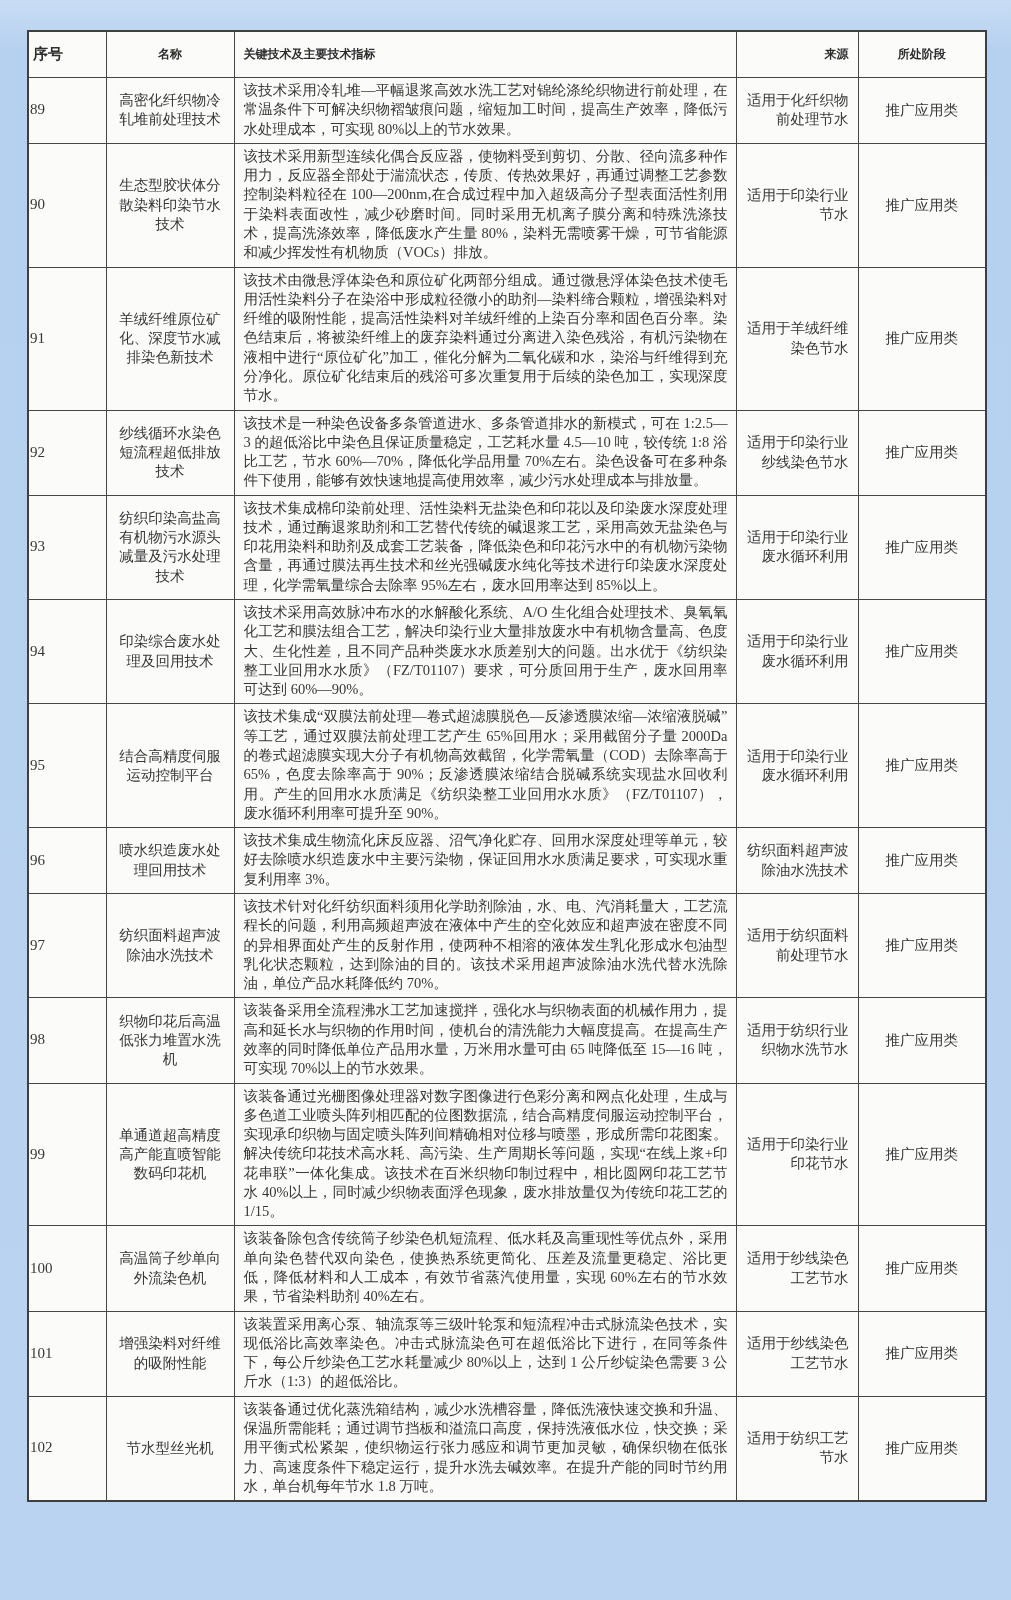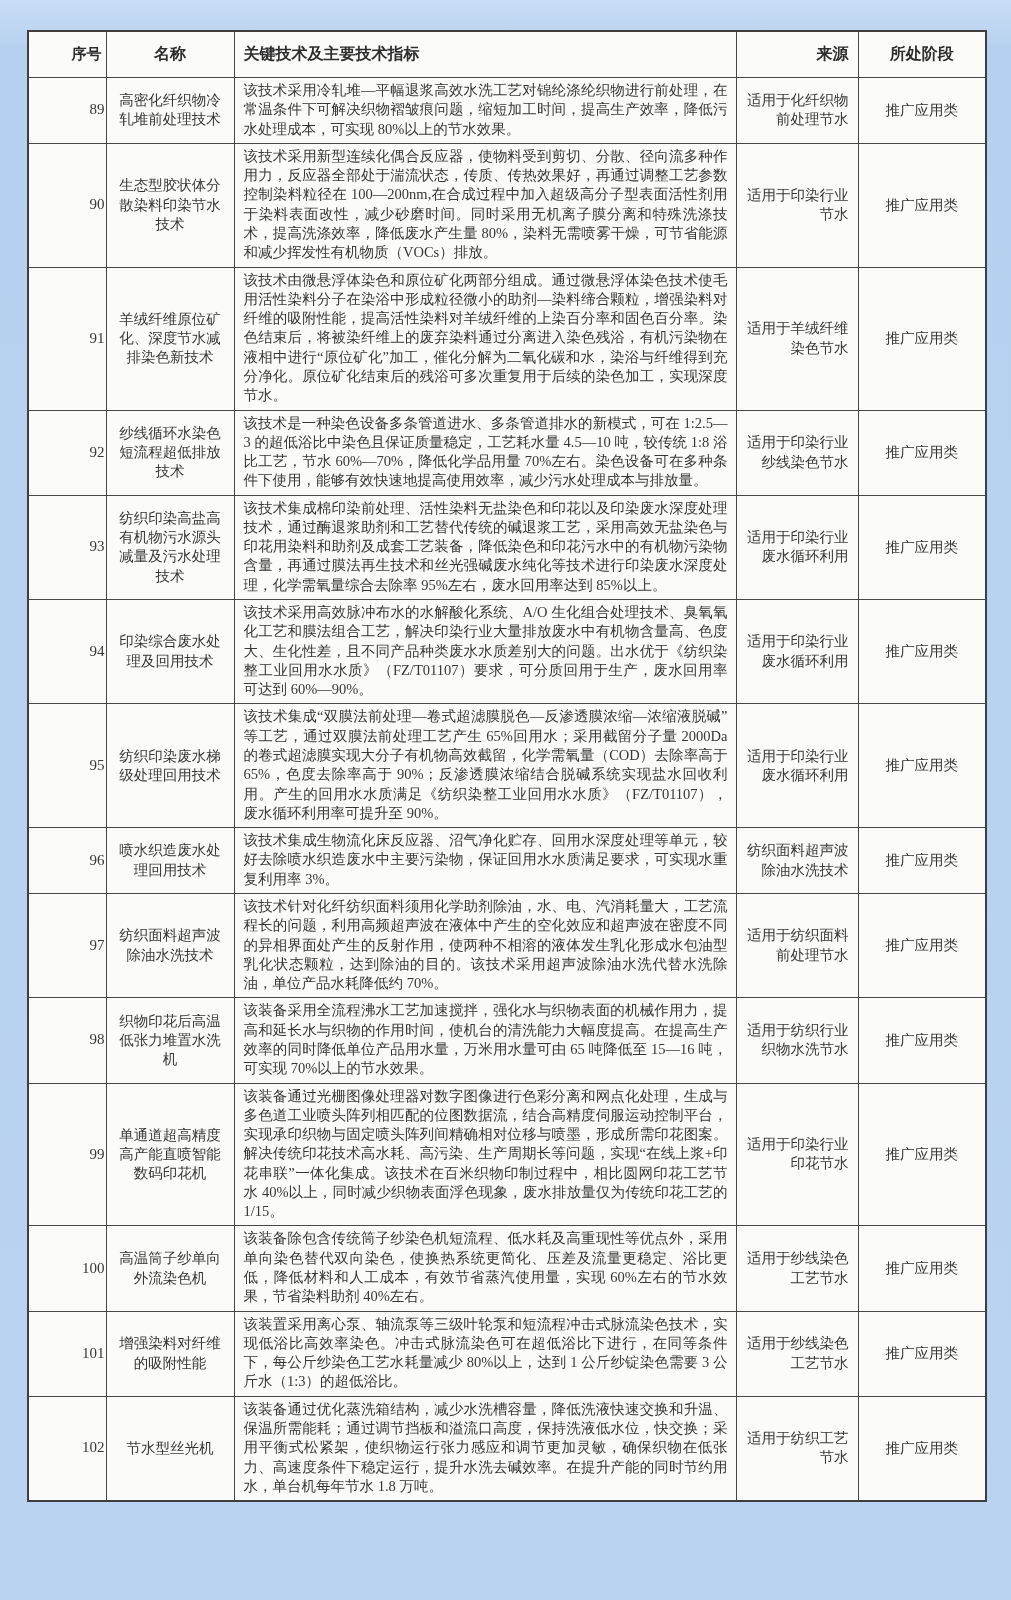--- a/index.html
+++ b/index.html
@@ -25,32 +25,32 @@
     color: #333333;
     border: 2.5px solid #3f3f3f;
     table-layout: fixed;
   }
   th, td {
     border: 1.5px solid #474747;
     box-sizing: border-box;
     vertical-align: middle;
   }
   th {
-    font-size: 16px;
+    font-size: 12px;
     font-weight: bold;
     padding: 13px 4px;
     text-align: center;
     color: #2e2e2e;
   }
   td {
     font-size: 14.5px;
     line-height: 1.33;
     color: #373737;
   }
-  .c-no    { width: 78px;  text-align: right; font-size: 15px; margin-left: 16px; }
+  .c-no    { width: 78px;  text-align: left; font-size: 15px; margin-left: 16px; }
   .c-name  { width: 128px; text-align: center; padding: 4px 9px; }
   .c-tech  { width: 502px; text-align: justify; text-justify: inter-ideograph; padding: 3px 8px 4px 9px; margin-left: 16px; }
   .c-source{ width: 122px; text-align: right; padding: 4px 9px; }
   .c-stage { width: 128px; text-align: center; padding: 4px 6px; margin-left: 28px; }
 </style>
 </head>
 <body>
 
 <div class="page">
   <table class="tech-table">
@@ -101,21 +101,21 @@
   </tr>
         <tr>
     <td class="c-no">94</td>
     <td class="c-name">印染综合废水处理及回用技术</td>
     <td class="c-tech">该技术采用高效脉冲布水的水解酸化系统、A/O 生化组合处理技术、臭氧氧化工艺和膜法组合工艺，解决印染行业大量排放废水中有机物含量高、色度大、生化性差，且不同产品种类废水水质差别大的问题。出水优于《纺织染整工业回用水水质》（FZ/T01107）要求，可分质回用于生产，废水回用率可达到 60%—90%。</td>
     <td class="c-source">适用于印染行业废水循环利用</td>
     <td class="c-stage">推广应用类</td>
   </tr>
         <tr>
     <td class="c-no">95</td>
-    <td class="c-name">纺织印染废水梯级处理回用技术</td>
+    <td class="c-name">结合高精度伺服运动控制平台</td>
     <td class="c-tech">该技术集成“双膜法前处理—卷式超滤膜脱色—反渗透膜浓缩—浓缩液脱碱”等工艺，通过双膜法前处理工艺产生 65%回用水；采用截留分子量 2000Da 的卷式超滤膜实现大分子有机物高效截留，化学需氧量（COD）去除率高于 65%，色度去除率高于 90%；反渗透膜浓缩结合脱碱系统实现盐水回收利用。产生的回用水水质满足《纺织染整工业回用水水质》（FZ/T01107），废水循环利用率可提升至 90%。</td>
     <td class="c-source">适用于印染行业废水循环利用</td>
     <td class="c-stage">推广应用类</td>
   </tr>
         <tr>
     <td class="c-no">96</td>
     <td class="c-name">喷水织造废水处理回用技术</td>
     <td class="c-tech">该技术集成生物流化床反应器、沼气净化贮存、回用水深度处理等单元，较好去除喷水织造废水中主要污染物，保证回用水水质满足要求，可实现水重复利用率 3%。</td>
     <td class="c-source">纺织面料超声波除油水洗技术</td>
     <td class="c-stage">推广应用类</td>

